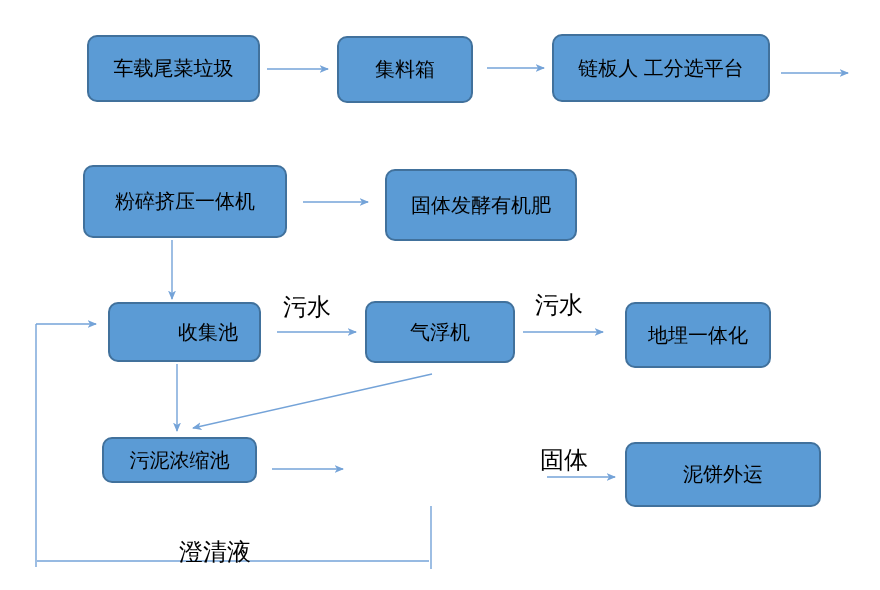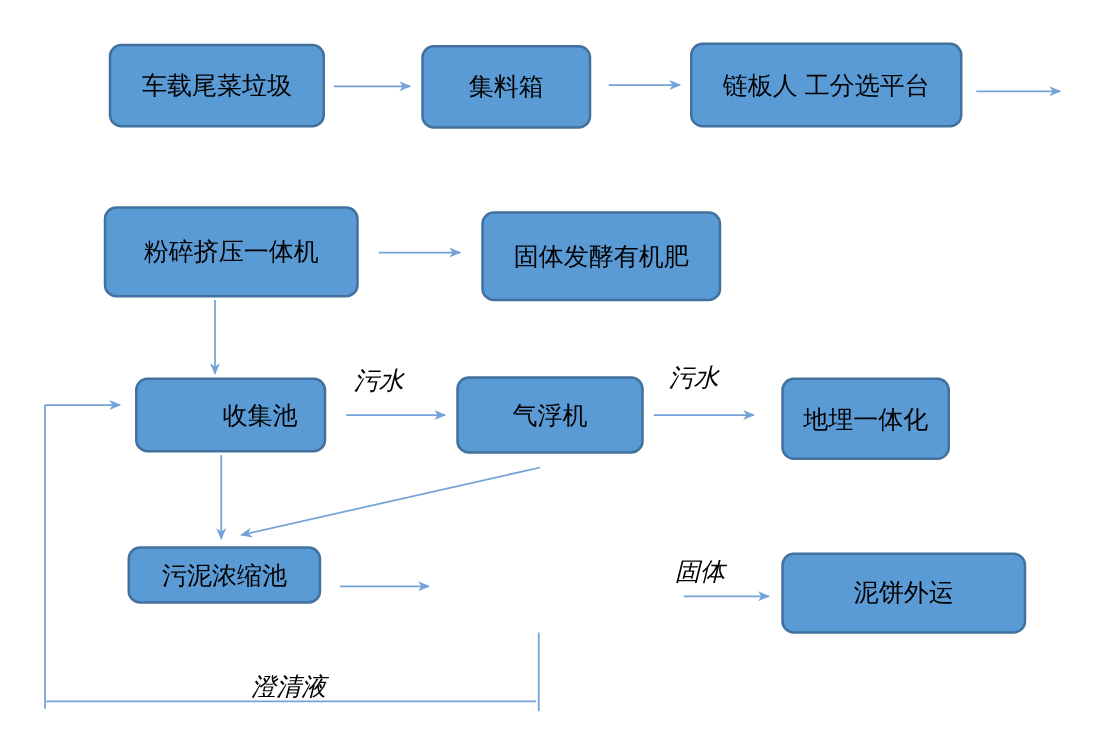--- a/index.html
+++ b/index.html
@@ -36,24 +36,23 @@
     display: flex;
     align-items: center;
     justify-content: center;
     font-size: 20px;
     color: #000000;
     text-align: center;
     white-space: pre;
   }
   .edge-label {
     position: absolute;
-    font-size: 20px;
+    font-size: 24px;
     color: #000000;
     white-space: pre;
-    font-style: italic;
   }
 </style>
 </head>
 <body>
 
 <div class="canvas">
 
   <svg class="connector-layer" width="880" height="590" viewBox="0 0 880 590" xmlns="http://www.w3.org/2000/svg">
     <defs>
       <marker id="arrowhead" markerUnits="userSpaceOnUse" markerWidth="10" markerHeight="8" refX="8.5" refY="4" orient="auto">
@@ -79,22 +78,22 @@
     <line class="edge" x1="36" y1="324" x2="96" y2="324" marker-end="url(#arrowhead)"></line>
   </svg>
 
   <div class="node" style="left:337px; top:36px;  width:136px; height:67px;">集料箱</div>
   <div class="node" style="left:87px;  top:35px;  width:173px; height:67px;">车载尾菜垃圾</div>
   <div class="node" style="left:552px; top:34px;  width:218px; height:68px;">链板人 工分选平台</div>
   <div class="node" style="left:83px;  top:165px; width:204px; height:73px;">粉碎挤压一体机</div>
   <div class="node" style="left:385px; top:169px; width:192px; height:72px;font-family:Liberation Mono, monospace;">固体发酵有机肥</div>
   <div class="node" style="left:108px; top:302px; width:153px; height:60px;padding-left:47px;">收集池</div>
   <div class="node" style="left:365px; top:301px; width:150px; height:62px;">气浮机</div>
-  <div class="node" style="left:625px; top:302px; width:135px; height:66px;">地埋一体化</div>
+  <div class="node" style="left:625px; top:302px; width:146px; height:66px;">地埋一体化</div>
   <div class="node" style="left:102px; top:437px; width:155px; height:46px;">污泥浓缩池</div>
   <div class="node" style="left:625px; top:442px; width:196px; height:65px;text-align:right;">泥饼外运</div>
 
   <span class="edge-label" style="left:283px; top:291px;">污水</span>
   <span class="edge-label" style="left:535px; top:289px;">污水</span>
   <span class="edge-label" style="left:540px; top:444px;">固体</span>
-  <span class="edge-label" style="left:201px; top:536px;">澄清液</span>
+  <span class="edge-label" style="left:179px; top:536px;">澄清液</span>
 
 </div>
 
 </body></html>

